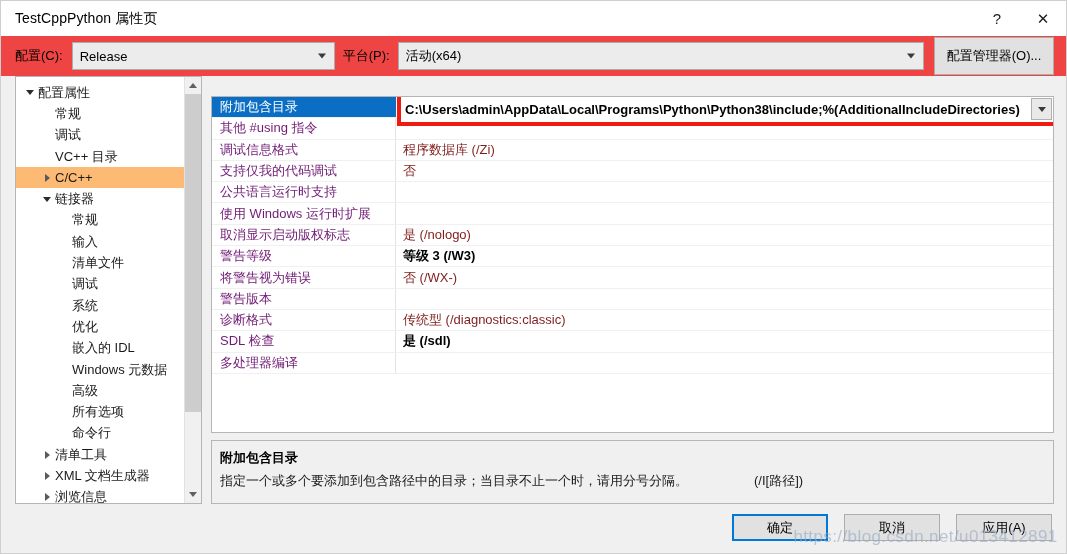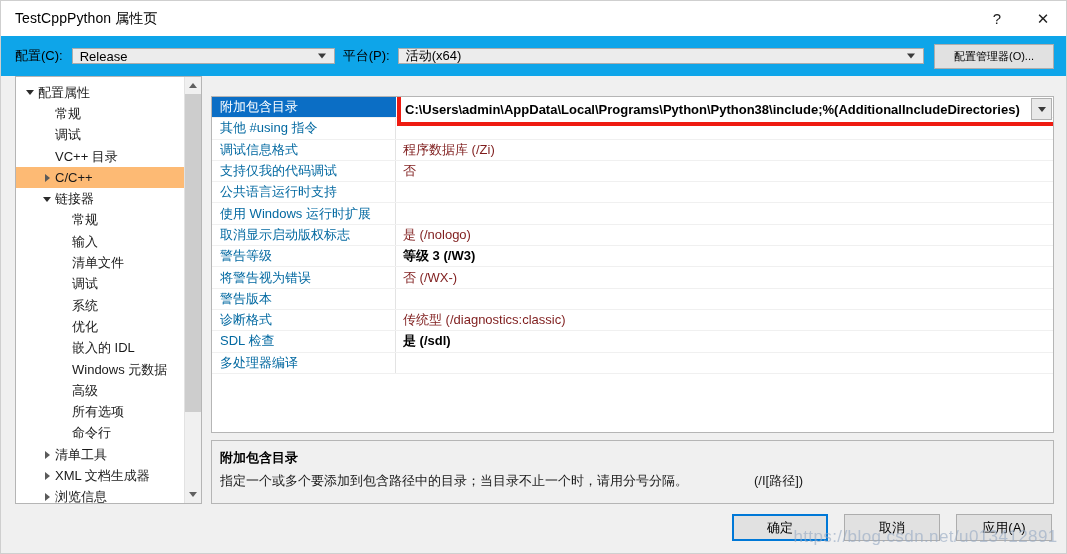--- a/index.html
+++ b/index.html
@@ -39,51 +39,51 @@
     font-size: 15px; color: #202020; cursor: default;
     background: transparent; border: none;
   }
   .title-btn.close { width: 46px; }
 
   
   .configbar {
     height: 40px; min-height: 40px;
     display: flex; align-items: center;
     padding: 0 12px 0 14px;
-    background: #0ea5e9;
+    background: #ef4444;
     gap: 0;
   }
   .lbl {
     font-size: 13px; color: #000; white-space: nowrap;
   }
   .combo {
     position: relative;
-    height: 16px;
+    height: 28px;
     background: #ececec;
     border: 1px solid #acacac;
     display: flex; align-items: center;
     font-size: 13px; color: #000;
     padding: 0 24px 0 7px;
     cursor: default;
   }
   .combo .chev {
     position: absolute; right: 8px; top: 50%;
     transform: translateY(-50%);
     width: 0; height: 0;
     border-left: 4.5px solid transparent;
     border-right: 4.5px solid transparent;
     border-top: 5px solid #3a3a3a;
   }
   #config-combo { width: 288px; margin-left: 9px; }
   #platform-combo { width: 580px; margin-left: 8px; }
   #config-mgr-btn {
     margin-left: 10px;
-    height: 25px; min-width: 120px;
+    height: 38px; min-width: 120px;
     background: #e1e1e1; border: 1px solid #adadad;
-    font-size: 11px; color: #000;
+    font-size: 13px; color: #000;
     display: flex; align-items: center; justify-content: center;
     cursor: default; padding: 8px 8px;
   }
   .platform-lbl { margin-left: 8px; text-align: center; }
 
   
   .body {
     flex: 1;
     display: flex;
     padding: 0 12px 0 14px;
@@ -173,21 +173,21 @@
   .grow {
     height: 21.3px; min-height: 21.3px;
     display: flex; align-items: stretch;
     border-bottom: 1px solid #f0f0f0;
     cursor: default;
   }
   .gname {
     width: 184px; min-width: 184px;
     display: flex; align-items: center;
     padding-left: 8px;
-    color: #0369a1;
+    color: #701a75;
     border-right: 1px solid #e3e3e3;
     white-space: nowrap; overflow: hidden;
   }
   .gval {
     flex: 1;
     display: flex; align-items: center;
     padding-left: 7px;
     color: #7f1d1d;
     white-space: nowrap; overflow: hidden;
   }

